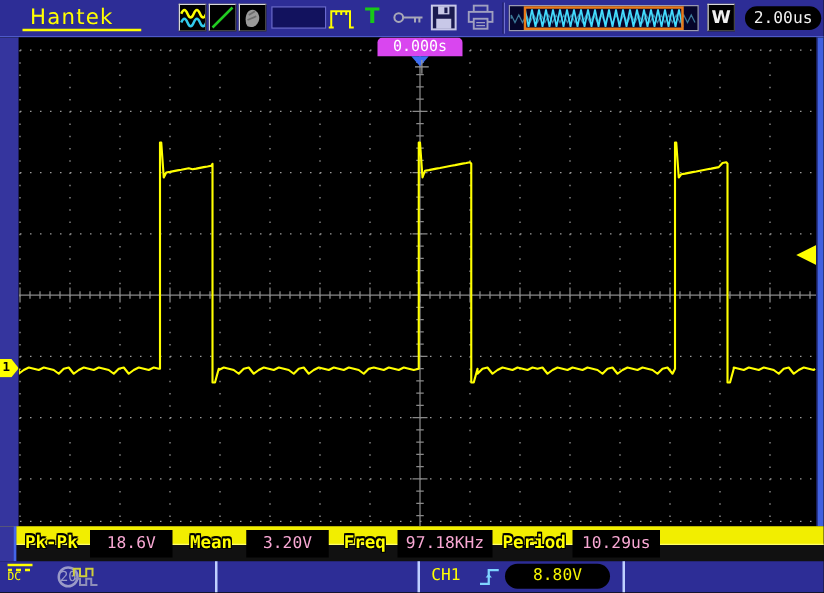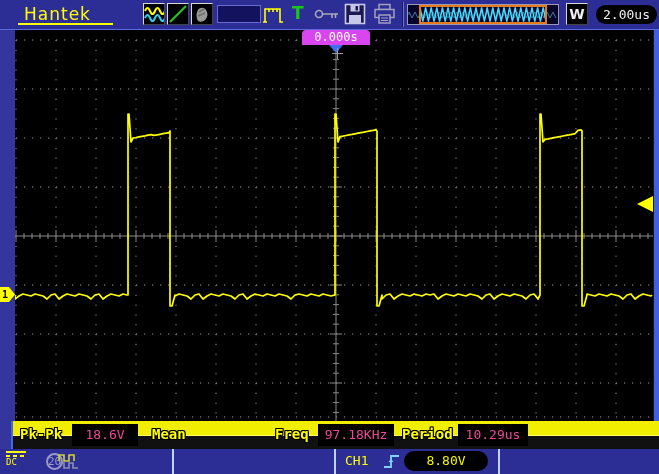--- a/index.html
+++ b/index.html
@@ -40,21 +40,21 @@
   #trigarrow{position:absolute;right:0;top:166px;width:0;height:0;
              border-top:8px solid transparent;border-bottom:8px solid transparent;border-right:16px solid #ffff00;}
   #ch1marker{position:absolute;left:0;top:257px;width:15px;height:15px;background:#ffff00;
              clip-path:polygon(0 0,60% 0,100% 50%,60% 100%,0 100%);
              color:#000;font-size:10px;font-weight:bold;text-align:left;line-height:15px;padding-left:2px;}
   
   #measurebar{position:absolute;left:0;top:421px;width:659px;height:15px;background:#f2ee00;border-bottom:1px solid #ffff66;text-decoration:underline;}
   #measure-leftstrip{position:absolute;left:0;top:0;width:13px;height:28px;background:#35359e;border-right:2px solid #4466e8;}
   .mlabel{position:absolute;top:5px;color:#ffff00;font-size:14px;font-weight:bold;
           text-shadow:1px 0 #000,-1px 0 #000,0 1px #000,0 -1px #000,1px 1px #000,-1px -1px #000,1px -1px #000,-1px 1px #000;}
-  .mval{position:absolute;top:3px;height:22px;background:#000;color:#ec4899;font-size:13px;
+  .mval{position:absolute;top:3px;height:22px;background:#000;color:#f9a8d4;font-size:13px;
         text-align:center;line-height:22px;}
   
   #statusbar{position:absolute;left:0;top:449px;width:659px;height:25px;background:#2d2d96;}
   #dc-icon{position:absolute;left:6px;top:2px;width:22px;}
   #dc-line{width:20px;height:2px;background:#ffff00;}
   #dc-dash{width:20px;height:2px;margin-top:2px;background:repeating-linear-gradient(90deg,#ffff00 0 4px,transparent 4px 7px);}
   #dc-text{color:#ffff00;font-size:9px;font-weight:normal;line-height:11px;}
   #bw20{position:absolute;left:34px;top:4px;width:17px;height:17px;border:2px solid #9a9ac8;border-radius:50%;
         color:#9a9ac8;font-size:11px;text-align:center;line-height:13px;margin-left:12px;}
   .spill{position:absolute;top:2px;height:20px;background:#000;border-radius:10px;color:#f5f500;
@@ -156,20 +156,21 @@
       <div id="trigarrow"></div>
     </div>
     <div id="rightborder"></div>
   </div>
 
   <div id="measurebar">
     <div id="measure-leftstrip"></div>
     <div class="mlabel" style="left:20px">Pk-Pk</div>
     <div class="mval" style="left:72px;width:66px">18.6V</div>
     <div class="mlabel" style="left:152px">Mean</div>
+    <div class="mval" style="left:197px;width:66px">3.20V</div>
     <div class="mlabel" style="left:275px">Freq</div>
     <div class="mval" style="left:318px;width:76px">97.18KHz</div>
     <div class="mlabel" style="left:402px">Period</div>
     <div class="mval" style="left:458px;width:70px">10.29us</div>
   </div>
 
   <div id="statusbar">
     <div id="dc-icon">
       <div id="dc-line"></div>
       <div id="dc-dash"></div>

